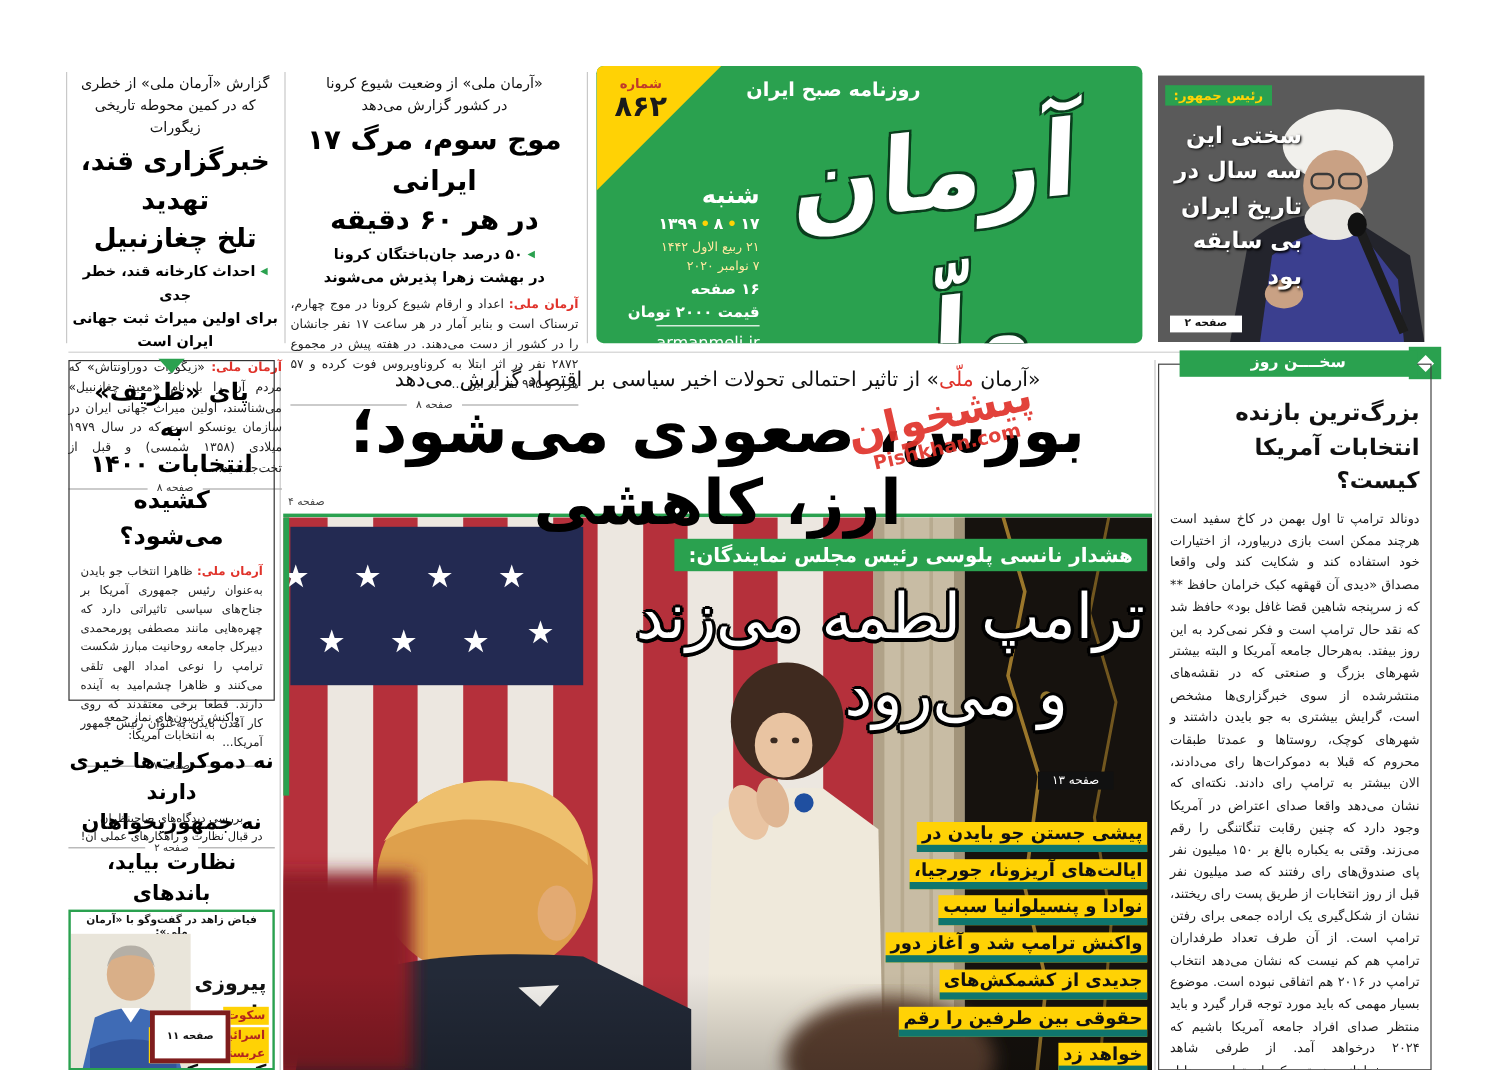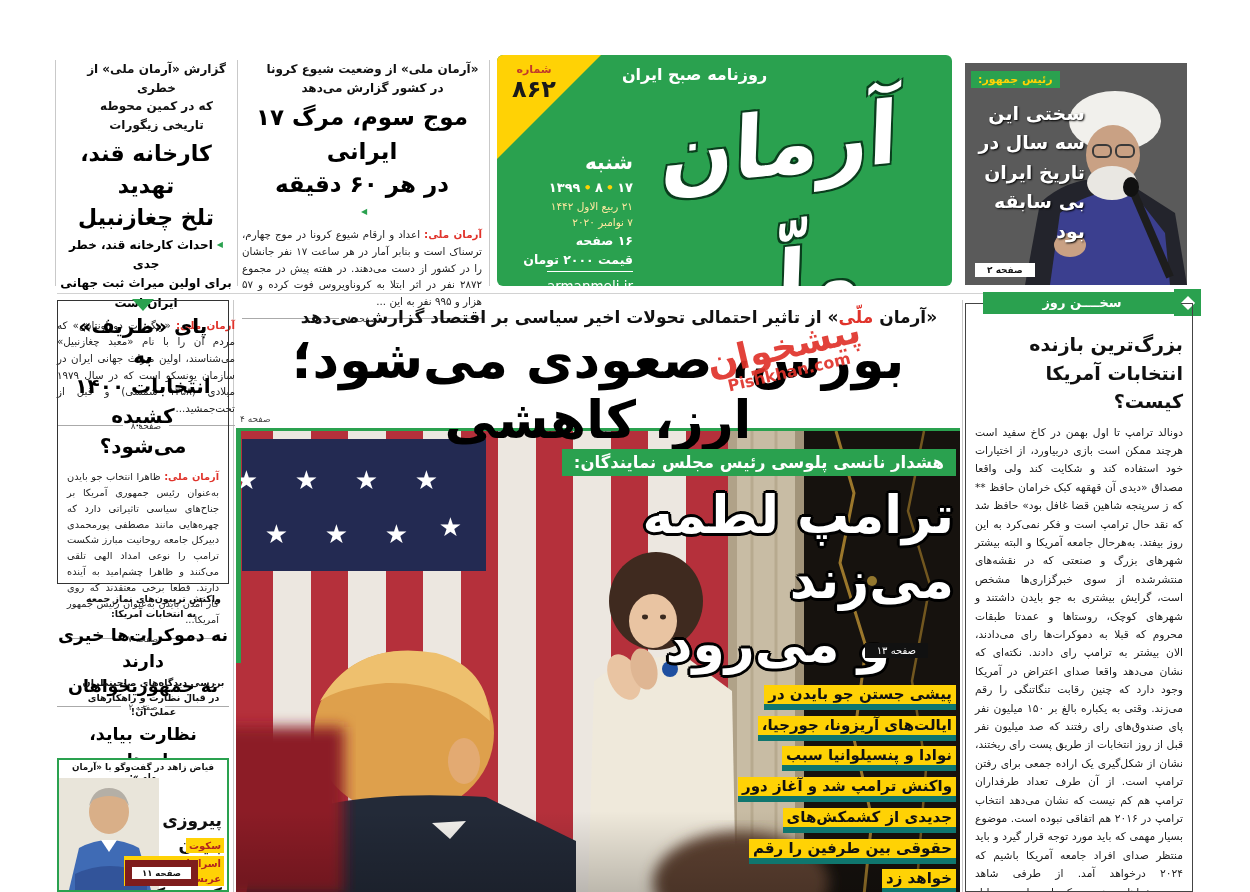--- a/index.html
+++ b/index.html
@@ -4,21 +4,21 @@
 <style>
   html,body{margin:0;padding:0;background:#ededed;}
   #page{position:relative;width:1250px;height:892px;background:#fff;margin:0 auto;overflow:hidden;
         direction:rtl;font-family:"DejaVu Sans","Liberation Sans",sans-serif;color:#111;}
   .abs{position:absolute;}
   .prewrap{white-space:pre-line;}
   .rule-v{position:absolute;width:1px;background:#c9c9c9;}
   .rule-h{position:absolute;height:1px;background:#d2d2d2;}
 
   
-  .kicker{font-weight:bold;text-align:center;line-height:1.55;color:#111;padding-left:21px;}
+  .kicker{font-weight:normal;text-align:center;line-height:1.55;color:#111;}
   .headline{font-weight:bold;text-align:center;color:#000;}
   .sub{font-weight:bold;text-align:center;line-height:1.6;color:#000;}
   .body-text{text-align:justify;color:#222;line-height:1.62;}
   .lead{color:#e0332b;font-weight:bold;}
   .tri{display:inline-block;margin-left:4px;}
   .tri::before{content:"◀";color:#2aa14f;font-size:8px;vertical-align:2px;}
   .pageref{display:flex;align-items:center;gap:8px;color:#333;}
   .pageref::before,.pageref::after{content:"";flex:1;border-top:1px solid #aaa;}
   .pageref span{white-space:nowrap;}
 
@@ -82,28 +82,28 @@
   #oversight-blk{position:absolute;top:376px;left:0;right:0;}
   #friday-blk .kicker,#oversight-blk .kicker{font-size:9.5px;}
   #friday-blk .headline,#oversight-blk .headline{font-size:17.5px;line-height:1.45;margin-top:2px;}
   #friday-blk .pageref,#oversight-blk .pageref{font-size:8.5px;margin-top:2px;}
   #zahed-card{position:absolute;top:458px;left:0;right:0;height:134px;border:2px solid #2aa14f;box-sizing:border-box;overflow:hidden;background:#fff;}
   #zahed-kicker{position:absolute;top:2px;left:0;right:0;font-size:8.8px;font-weight:bold;text-align:center;}
   #zahed-headline{position:absolute;top:16px;right:5px;width:92px;font-size:17px;font-weight:bold;text-align:right;line-height:1.45;z-index:3;margin-top:32px;}
   #zahed-photo{position:absolute;left:0;bottom:0;width:100px;height:112px;}
   #zahed-quote{position:absolute;right:3px;top:72px;width:100px;text-align:right;z-index:3;line-height:1.5;}
   #zahed-quote span{display:inline-block;background:#ffd205;color:#b3261e;font-size:10px;font-weight:bold;padding:0 3px;margin-bottom:1px;}
-  #zahed-page{position:absolute;bottom:4px;left:66px;background:#fff;border:7px solid #7f1d1d;color:#111;font-size:8.5px;font-weight:bold;padding:1px 10px;z-index:3;}
+  #zahed-page{position:absolute;bottom:4px;left:66px;background:#fff;border:4px solid #7f1d1d;color:#111;font-size:8.5px;font-weight:bold;padding:13px 10px;z-index:3;}
 
   
   #photo-block{left:236px;top:428px;width:724px;height:464px;border-top:3px solid #2aa14f;box-sizing:content-box;overflow:hidden;}
   #photo-strip{position:absolute;left:0;top:0;width:5px;height:232px;background:#2aa14f;z-index:3;}
   #photo-kicker{position:absolute;right:4px;top:18px;background:#2aa14f;color:#fff;font-size:16.5px;font-weight:bold;
                 padding:4px 12px;z-index:4;}
-  #photo-headline{position:absolute;right:6px;top:52px;width:490px;text-align:right;z-index:4;color:#fff;font-weight:bold;
+  #photo-headline{position:absolute;right:6px;top:52px;width:490px;text-align:right;z-index:4;color:#fff;font-weight:normal;
                   text-shadow:3px 0 0 #000,-3px 0 0 #000,0 3px 0 #000,0 -3px 0 #000,2px 2px 0 #000,-2px -2px 0 #000,2px -2px 0 #000,-2px 2px 0 #000;}
   #photo-headline .l1{display:block;font-size:52px;line-height:1.25;}
   #photo-headline .l2{display:block;font-size:52px;line-height:1.2;margin-right:64px;}
   #photo-page{position:absolute;right:32px;top:212px;background:#111;color:#fff;font-size:10px;padding:2px 12px;z-index:4;}
   #photo-caption{position:absolute;right:4px;top:248px;width:242px;text-align:right;z-index:4;line-height:1.92;}
   #photo-caption span{background:#ffd205;color:#111;font-size:15px;font-weight:bold;padding:0 4px 1px;
                       border-bottom:6px solid #0f766e;}
 
   
   #sokhan-col{left:965px;top:292px;width:228px;height:600px;}
@@ -129,36 +129,37 @@
   <div class="rule-v" style="left:55px;top:60px;height:226px;"></div>
   <div class="rule-v" style="left:237px;top:60px;height:226px;"></div>
   <div class="rule-v" style="left:489px;top:60px;height:226px;"></div>
   <div class="rule-h" style="left:57px;top:293px;width:1136px;"></div>
   <div class="rule-v" style="left:233px;top:300px;height:592px;"></div>
   <div class="rule-v" style="left:962px;top:300px;height:592px;"></div>
 
   <div id="col-sugar" class="abs">
     <div class="kicker prewrap">گزارش «آرمان ملی» از خطری
 که در کمین محوطه تاریخی زیگورات</div>
-    <div class="headline prewrap">کارخانه قند، تهدید
+    <div class="headline prewrap">خبرگزاری قند، تهدید
 تلخ چغازنبیل</div>
     <div class="sub"><span class="tri"></span><span class="prewrap">احداث کارخانه قند، خطر جدی
 برای اولین میراث ثبت جهانی ایران است</span></div>
     <div class="body-text"><span class="lead">آرمان ملی:</span> <span>«زیگورات دوراونتاش» که مردم آن را با نام «معبد چغازنبیل» می‌شناسند، اولین میراث جهانی ایران در سازمان یونسکو است که در سال ۱۹۷۹ میلادی (۱۳۵۸ شمسی) و قبل از تخت‌جمشید...</span></div>
     <div class="pageref">
         <span>صفحه ۸</span>
       </div>
   </div>
 
   <div id="col-corona" class="abs">
     <div class="kicker prewrap">«آرمان ملی» از وضعیت شیوع کرونا
 در کشور گزارش می‌دهد</div>
     <div class="headline prewrap">موج سوم، مرگ ۱۷ ایرانی
 در هر ۶۰ دقیقه</div>
-    <div class="sub"><span class="tri"></span></div>
+    <div class="sub"><span class="tri"></span><span class="prewrap">۵۰ درصد جان‌باختگان کرونا
+در بهشت زهرا پذیرش می‌شوند</span></div>
     <div class="body-text"><span class="lead">آرمان ملی:</span> <span>اعداد و ارقام شیوع کرونا در موج چهارم، ترسناک است و بنابر آمار در هر ساعت ۱۷ نفر جانشان را در کشور از دست می‌دهند. در هفته پیش در مجموع ۲۸۷۲ نفر در اثر ابتلا به کروناویروس فوت کرده و ۵۷ هزار و ۹۹۵ نفر به این ...</span></div>
     <div class="pageref">
         <span>صفحه ۸</span>
       </div>
   </div>
 
   <div id="masthead" class="abs">
     <div id="mh-tri"></div>
     <div id="mh-issue">
       <span class="lbl">شماره</span>

